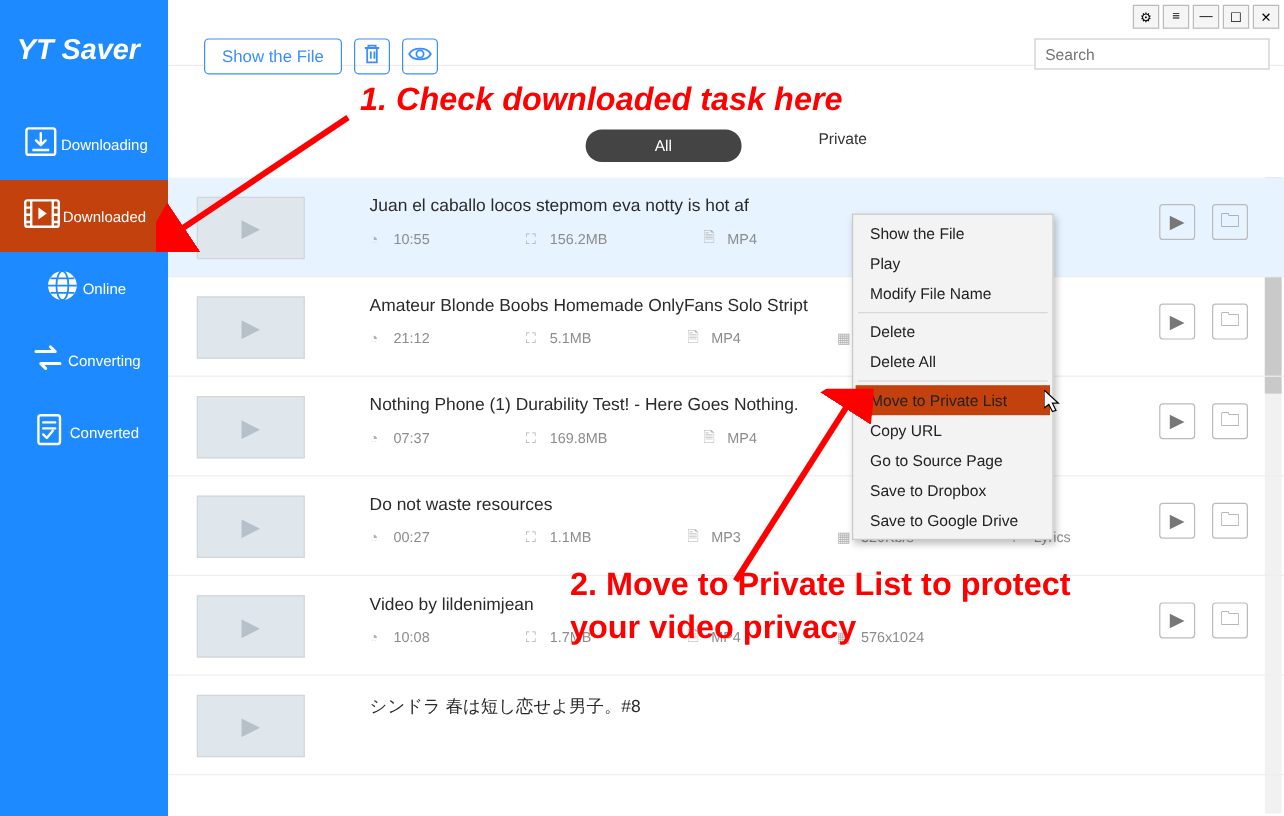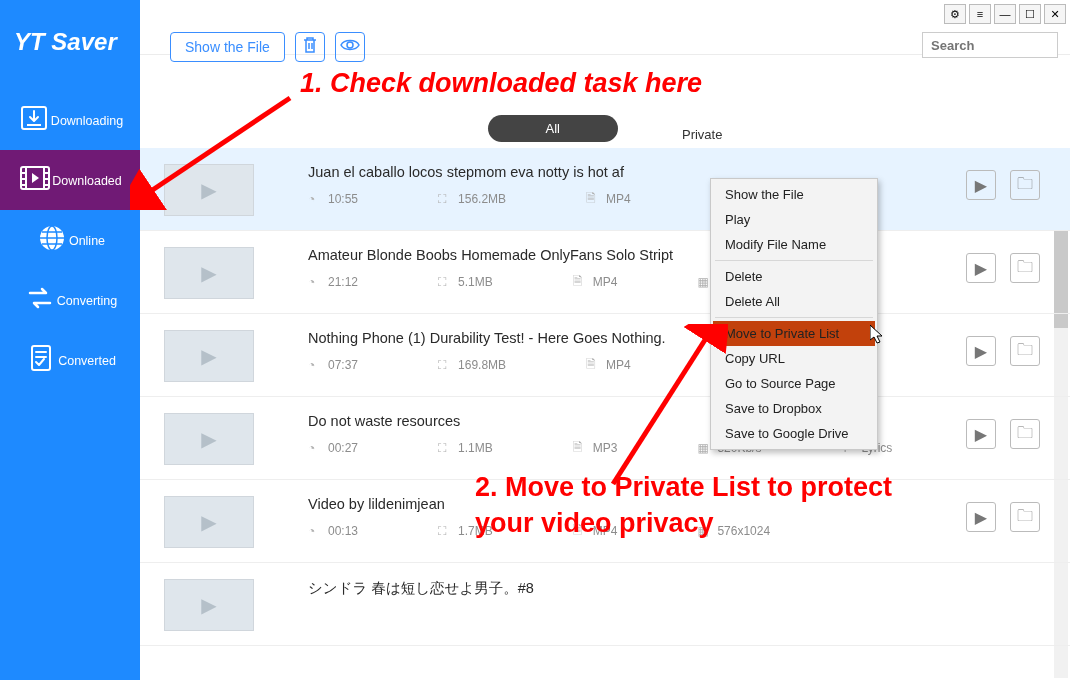--- a/index.html
+++ b/index.html
@@ -2,34 +2,34 @@
 <html><head>
 <meta charset="utf-8">
 <style>
   * { margin:0; padding:0; box-sizing:border-box; font-family:"Segoe UI", Arial, sans-serif; }
   body { width:1070px; height:680px; overflow:hidden; background:#fff; position:relative; }
 
   
   .sidebar { position:absolute; left:0; top:0; width:140px; height:680px; background:#1e8aff; color:#fff; display:flex; flex-direction:column; }
   .app-title { font-size:24px; font-weight:700; font-style:italic; padding:28px 12px 34px 14px; }
   .side-item { display:flex; align-items:center; justify-content:center; padding:14px 0 12px 0; cursor:pointer; }
-  .side-item.active { background:#701a75; }
+  .side-item.active { background:#c2410c; }
   .side-icon { width:34px; height:28px; margin-bottom:6px; display:flex; align-items:center; justify-content:center; }
   .side-label { font-size:12.5px; }
 
   
   .header { position:absolute; left:140px; top:0; right:0; height:55px; border-bottom:1px solid #ececec; display:flex; align-items:flex-start; }
   .winbtns { position:absolute; right:4px; top:4px; display:flex; gap:3px; }
   .winbtn { width:22px; height:20px; border:1px solid #bbb; background:#f5f5f5; display:flex; align-items:center; justify-content:center; font-size:11px; cursor:pointer; }
   .showfile { margin:32px 0 0 30px; height:30px; padding:0 14px; border:1px solid #3a8eff; border-radius:4px; color:#3a8eff; background:#fff; font-size:14px; cursor:pointer; }
   .hdr-icon-btn { margin:32px 0 0 10px; width:30px; height:30px; border:1px solid #3a8eff; border-radius:4px; display:flex; align-items:center; justify-content:center; cursor:pointer; color:#3a8eff; }
-  .search { position:absolute; right:12px; top:32px; width:136px; height:26px; border:1px solid #ccc; padding:0 8px; font-size:13px;font-weight:bold; }
-
-  
-  .filters { position:absolute; left:140px; top:108px; right:0; height:34px; display:flex; justify-content:center; align-items:flex-end; gap:64px; }
+  .search { position:absolute; right:12px; top:32px; width:196px; height:26px; border:1px solid #ccc; padding:0 8px; font-size:13px; }
+
+  
+  .filters { position:absolute; left:140px; top:108px; right:0; height:34px; display:flex; justify-content:center; align-items:flex-start; gap:64px; }
   .filter-pill { background:#444; color:#fff; border-radius:16px; padding:6px 58px; font-size:13px; cursor:pointer; }
   .filter-text { font-size:13px; color:#333; cursor:pointer; }
 
   
   .list { position:absolute; left:140px; top:148px; right:0; bottom:0; overflow:hidden; }
   .row { display:flex; align-items:flex-start; padding:16px 24px 14px 24px; border-bottom:1px solid #eee; position:relative; }
   .row.sel { background:#e7f3ff; }
   .thumb { width:90px; height:52px; background:#dfe6ec; border:1px solid #d0d6dc; flex:none; margin-right:30px; display:flex; align-items:center; justify-content:center; color:#b5c0c9; font-size:20px; }
   .rowmain { flex:1;margin-left:24px; }
   .rtitle { font-size:14.5px; color:#2a2a2a; margin-bottom:12px; }
@@ -294,21 +294,21 @@
     </div>
   </div>
 
   <div class="row">
     <div class="thumb">▶</div>
     <div class="rowmain">
       <div class="rtitle">Video by lildenimjean</div>
       <div class="meta">
         <span>
             <span class="mi">◔</span>
-            <span>00:13</span>
+            <span>10:08</span>
           </span>
         <span>
             <span class="mi">⛶</span>
             <span>1.7MB</span>
           </span>
         <span>
             <span class="mi">🗎</span>
             <span>MP4</span>
           </span>
         <span>

